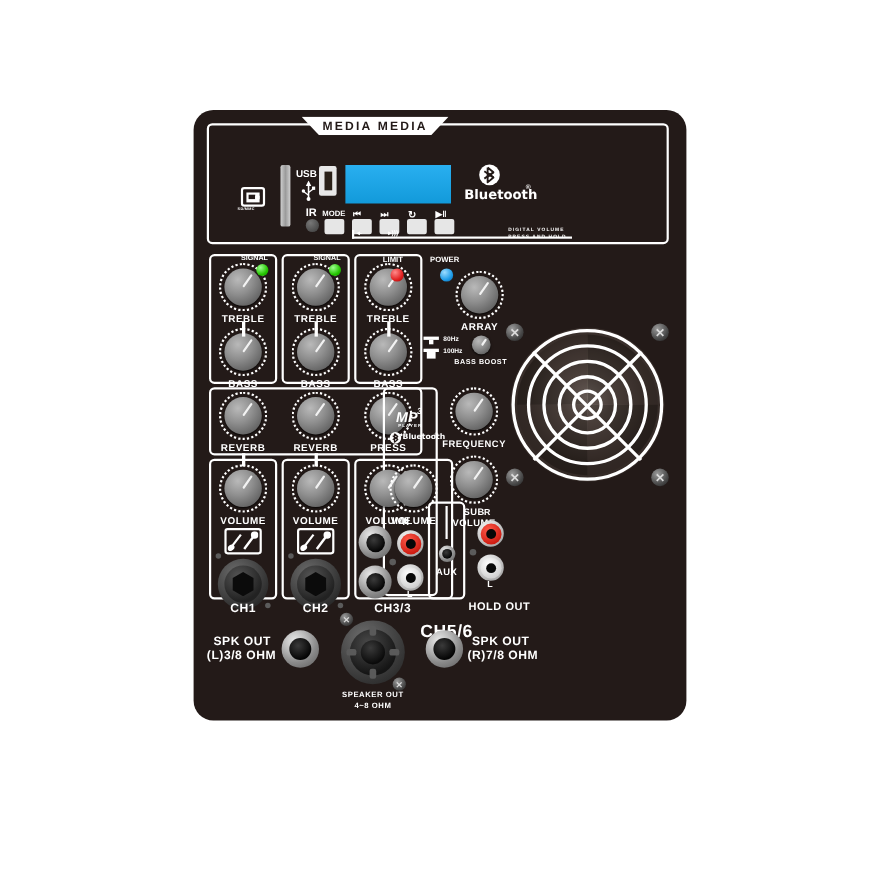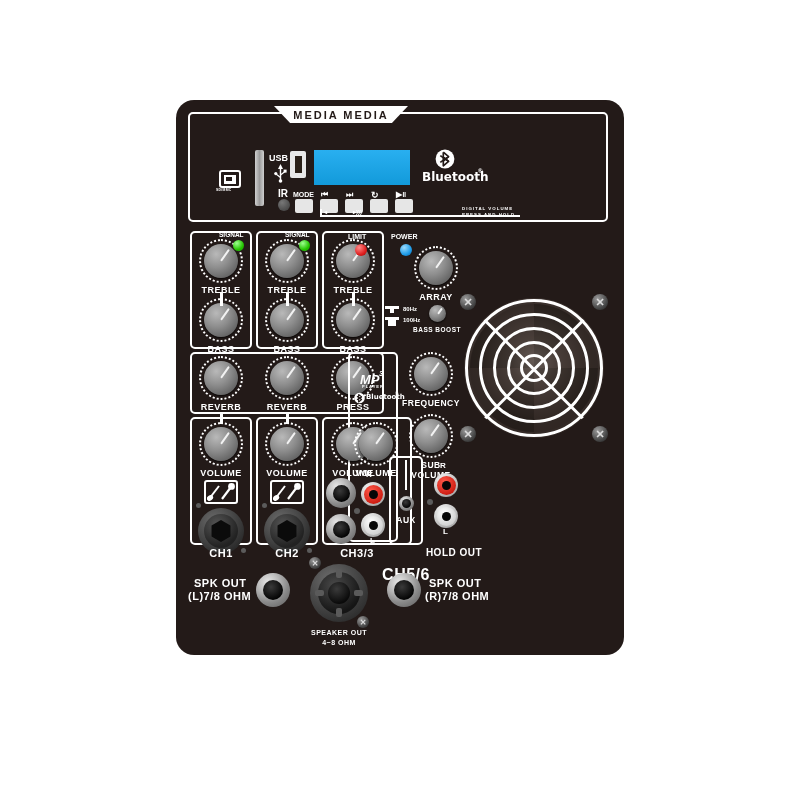--- a/index.html
+++ b/index.html
@@ -377,21 +377,21 @@
       <div class="fanspoke" style="width:70px;transform:rotate(135deg);"></div>
       <div class="fanspoke" style="width:70px;transform:rotate(225deg);"></div>
       <div class="fanspoke" style="width:70px;transform:rotate(315deg);"></div>
     </div>
     <div class="screw" style="left:284px;top:194px;width:16px;height:16px;font-size:11px;">✕</div>
     <div class="screw" style="left:416px;top:194px;width:16px;height:16px;font-size:11px;">✕</div>
     <div class="screw" style="left:284px;top:326px;width:16px;height:16px;font-size:11px;">✕</div>
     <div class="screw" style="left:416px;top:326px;width:16px;height:16px;font-size:11px;">✕</div>
 
     <div class="lbl" style="left:18px;top:478px;font-size:11px;">SPK OUT</div>
-    <div class="lbl" style="left:12px;top:491px;font-size:11px;">(L)7/8 OHM</div>
+    <div class="lbl" style="left:12px;top:491px;font-size:11px;">(L)3/8 OHM</div>
     <div class="jack" style="left:80px;top:473px;width:34px;height:34px;">
       <div class="hole" style="width:20px;height:20px;"></div>
     </div>
 
     <div class="speakon" style="left:134px;top:464px;width:58px;height:58px;">
       <div class="sp2" style="width:42px;height:42px;">
         <div class="sp3" style="width:22px;height:22px;"></div>
       </div>
       <div class="notch" style="left:26px;top:5px;width:6px;height:9px;"></div>
       <div class="notch" style="left:26px;bottom:5px;width:6px;height:9px;"></div>

